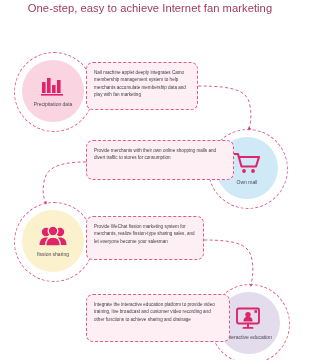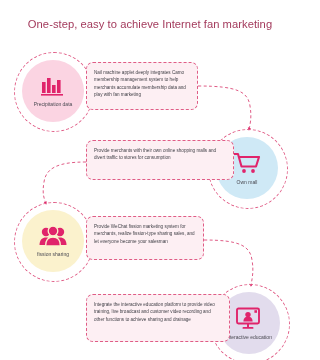--- a/index.html
+++ b/index.html
@@ -10,21 +10,21 @@
     width: 300px;
     height: 360px;
     background: #ffffff;
     font-family: "Liberation Sans", sans-serif;
     overflow: hidden;
     position: relative;
   }
   #page-title {
     position: absolute;
     left: 0;
-    top: 18px;
+    top: 2px;
     width: 300px;
     text-align: center;
     font-size: 11.2px;
     color: #a33a5c;
     letter-spacing: 0.05px;
     white-space: nowrap;
   }
   
   .textbox {
     position: absolute;

